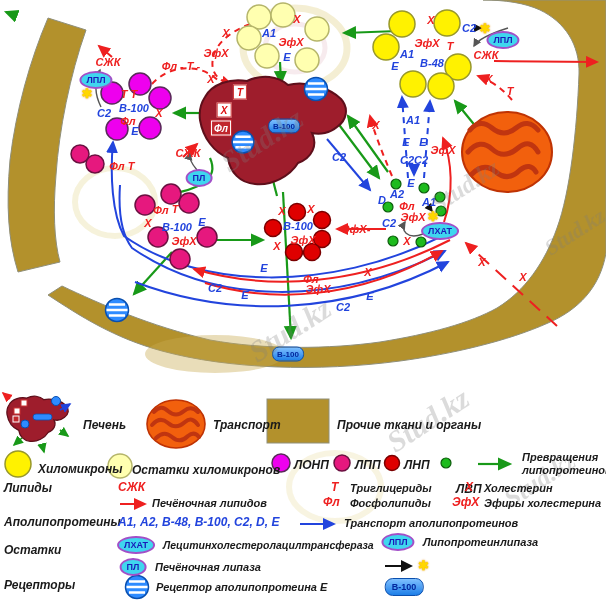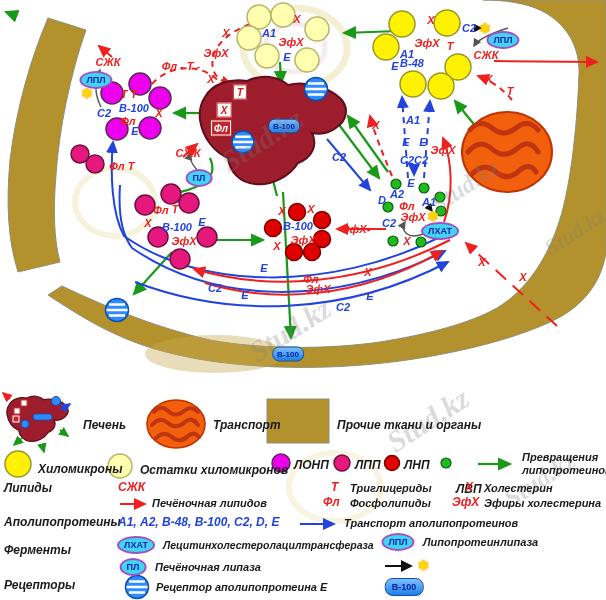--- a/index.html
+++ b/index.html
@@ -256,21 +256,21 @@
       <div class="lbl k-red" style="left: 181px; top: 66px;">Фл - Т -</div>
       <div class="lbl k-red" style="left: 211px; top: 79px;">Х</div>
       <div class="lbl k-red" style="left: 431px; top: 20px;">Х</div>
       <div class="lbl k-blue" style="left: 469px; top: 28px;">С2</div>
       <div class="lbl k-sparkle" style="left: 485px; top: 28px;">✱</div>
       <div class="lbl k-oval" style="left: 503px; top: 40px;">ЛПЛ</div>
       <div class="lbl k-red" style="left: 427px; top: 43px;">ЭфХ</div>
       <div class="lbl k-red" style="left: 450px; top: 46px;">Т</div>
       <div class="lbl k-red" style="left: 486px; top: 55px;">СЖК</div>
       <div class="lbl k-blue" style="left: 407px; top: 54px;">А1</div>
-      <div class="lbl k-blue" style="left: 412px; top: 63px;">B-48</div>
+      <div class="lbl k-blue" style="left: 432px; top: 63px;">B-48</div>
       <div class="lbl k-blue" style="left: 395px; top: 66px;">Е</div>
       <div class="lbl k-red" style="left: 489px; top: 79px;">Х</div>
       <div class="lbl k-red" style="left: 510px; top: 91px;">Т</div>
       <div class="lbl k-red" style="left: 108px; top: 62px;">СЖК</div>
       <div class="lbl k-oval" style="left: 96px; top: 80px;">ЛПЛ</div>
       <div class="lbl k-sparkle" style="left: 87px; top: 93px;">✱</div>
       <div class="lbl k-red" style="left: 129px; top: 94px;">Т Т</div>
       <div class="lbl k-blue" style="left: 104px; top: 113px;">С2</div>
       <div class="lbl k-blue" style="left: 134px; top: 108px;">B-100</div>
       <div class="lbl k-red" style="left: 159px; top: 113px;">Х</div>
@@ -330,21 +330,21 @@
       <div class="wm" style="left: 575px; top: 232px; font-size: 22px; transform: translate(-50%, -50%) rotate(-33deg);">Stud.kz</div>
       <div class="wm" style="left: 428px; top: 420px; font-size: 30px; transform: translate(-50%, -50%) rotate(-33deg);">Stud.kz</div>
       <div class="wm" style="left: 540px; top: 480px; font-size: 26px; transform: translate(-50%, -50%) rotate(-33deg);">Stud.kz</div>
     </div>
 
 <div class="lt" style="left:83px;top:426px">Печень</div>
 <div class="lt" style="left:213px;top:426px">Транспорт</div>
 <div class="lt" style="left:337px;top:426px">Прочие ткани и органы</div>
 
 <div class="lt" style="left:38px;top:470px">Хиломикроны</div>
-<div class="lt" style="left:140px;top:471px">Остатки хиломикронов</div>
+<div class="lt" style="left:132px;top:471px">Остатки хиломикронов</div>
 <div class="lt" style="left:294px;top:466px">ЛОНП</div>
 <div class="lt" style="left:355px;top:466px">ЛПП</div>
 <div class="lt" style="left:404px;top:466px">ЛНП</div>
 <div class="lt" style="left:456px;top:490px">ЛВП</div>
 <div class="lt s11 wrap" style="left:522px;top:464px">Превращения липопротеинов</div>
 
 <div class="lt" style="left:4px;top:489px">Липиды</div>
 <div class="lt red" style="left:118px;top:488px">СЖК</div>
 <div class="lt s11" style="left:152px;top:503px">Печёночная липидов</div>
 <div class="lt red" style="left:331px;top:488px">Т</div>
@@ -353,21 +353,21 @@
 <div class="lt s11" style="left:350px;top:503px">Фосфолипиды</div>
 <div class="lt red" style="left:465px;top:488px">Х</div>
 <div class="lt s11" style="left:484px;top:488px">Холестерин</div>
 <div class="lt red" style="left:452px;top:503px">ЭфХ</div>
 <div class="lt s11" style="left:484px;top:503px">Эфиры холестерина</div>
 
 <div class="lt" style="left:4px;top:523px">Аполипопротеины</div>
 <div class="lt blue" style="left:118px;top:523px">А1, А2, В-48, В-100, С2, D, Е</div>
 <div class="lt s11" style="left:344px;top:523px">Транспорт аполипопротеинов</div>
 
-<div class="lt" style="left:4px;top:551px">Ферменты</div>
+<div class="lt" style="left:4px;top:551px">Остатки</div>
 <div class="lt-oval" style="left:136px;top:545px">ЛХАТ</div>
 <div class="lt s10" style="left:163px;top:545px">Лецитинхолестеролацилтрансфераза</div>
 <div class="lt-oval" style="left:398px;top:542px">ЛПЛ</div>
 <div class="lt s11" style="left:423px;top:542px">Липопротеинлипаза</div>
 <div class="lt-oval" style="left:133px;top:567px">ПЛ</div>
 <div class="lt s11" style="left:155px;top:567px">Печёночная липаза</div>
 <div class="lt spark" style="left:418px;top:566px">✱</div>
 
 <div class="lt" style="left:4px;top:586px">Рецепторы</div>
 <div class="lt s11" style="left:156px;top:587px">Рецептор аполипопротеина Е</div>

